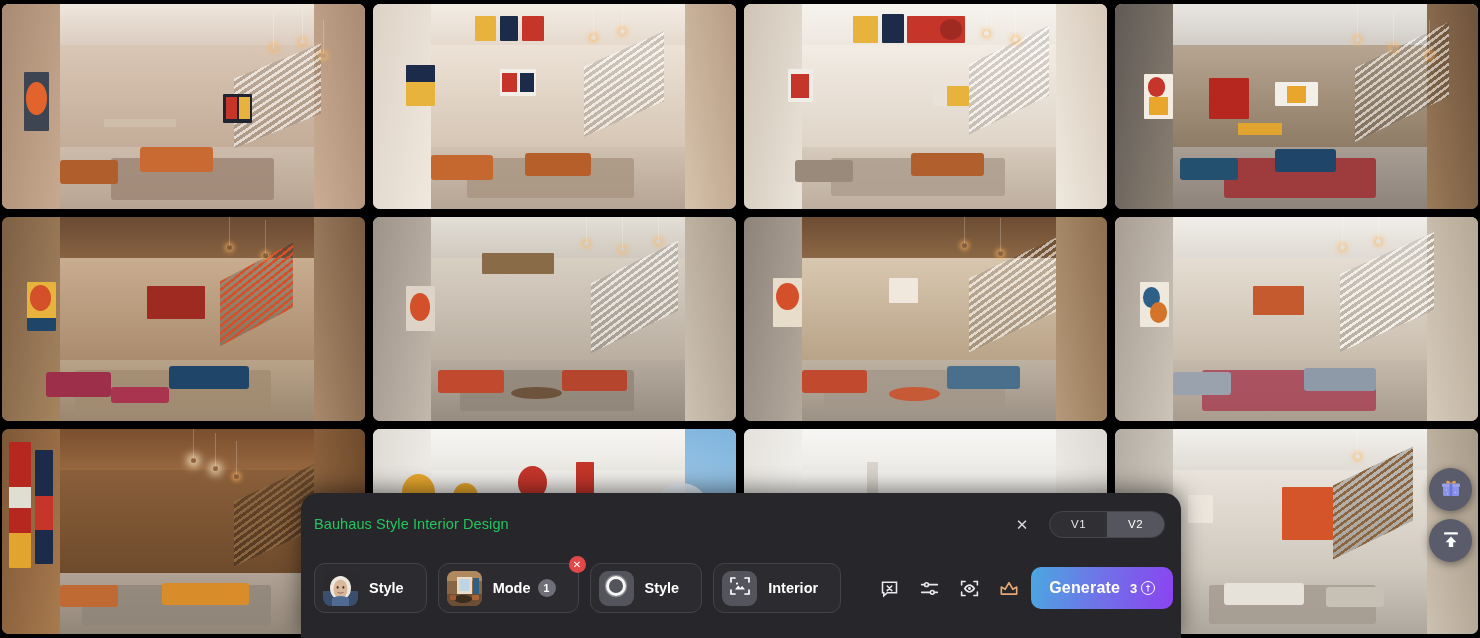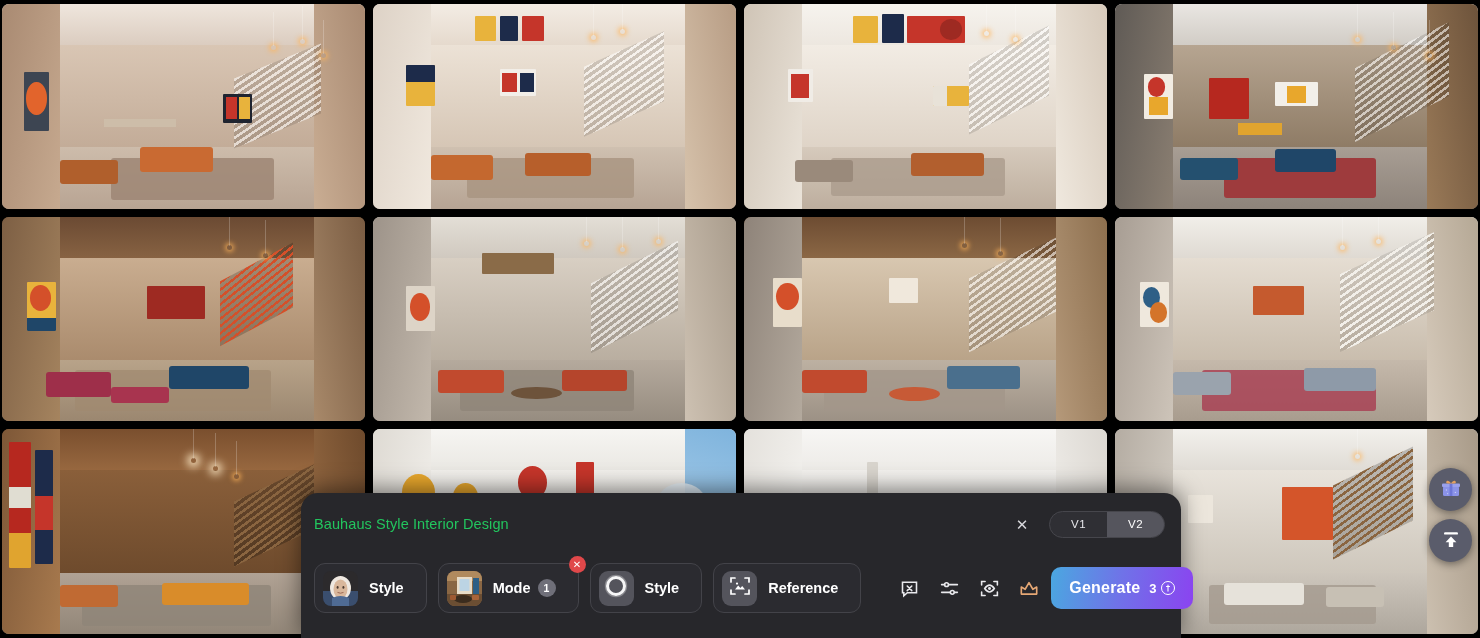--- a/index.html
+++ b/index.html
@@ -237,21 +237,21 @@
     width: 22px; height: 22px;
     display: flex; align-items: center; justify-content: center;
     cursor: pointer;
     color: #e9e9ed;
   }
 
   .generate-btn {
     margin-left: auto;
     display: flex;
     align-items: center;
-    justify-content: flex-start;
+    justify-content: space-between;
     gap: 9px;
     height: 42px;
     min-width: 142px;
     padding: 0 18px;
     border-radius: 10px;
     background: linear-gradient(100deg, #4aa8e0 0%, #6f73e8 48%, #8b43f0 100%);
     cursor: pointer;
   }
   .gen-label {
     color: #fff;
@@ -654,21 +654,21 @@
       <div class="chip">
         <div class="icon-sq">
           <span>
             <svg width="24" height="24" viewBox="0 0 24 24" fill="none" stroke="#ffffff" stroke-width="1.7" stroke-linecap="round">
               <path d="M3 8V4h4M21 8V4h-4M3 16v4h4M21 16v4h-4"></path>
               <path d="M7 15.5l3.2-4 2.2 2.6 1.8-2 2.8 3.4z" fill="#ffffff" stroke="none"></path>
               <circle cx="9" cy="9.6" r="1.1" fill="#ffffff" stroke="none"></circle>
             </svg>
           </span>
         </div>
-        <span class="chip-label">Reference</span>
+        <span class="chip-label">Interior</span>
       </div>
 
       <div class="tool-icons">
 
         <div class="tool-ic">
           <svg width="21" height="21" viewBox="0 0 24 24" fill="none" stroke="#e9e9ed" stroke-width="1.8" stroke-linecap="round">
             <path d="M4 4.8h16v12H9.5L5.5 20.4v-3.6H4z"></path>
             <path d="M9.4 9.2l5.2 5.2M14.6 9.2l-5.2 5.2"></path>
           </svg>
         </div>

